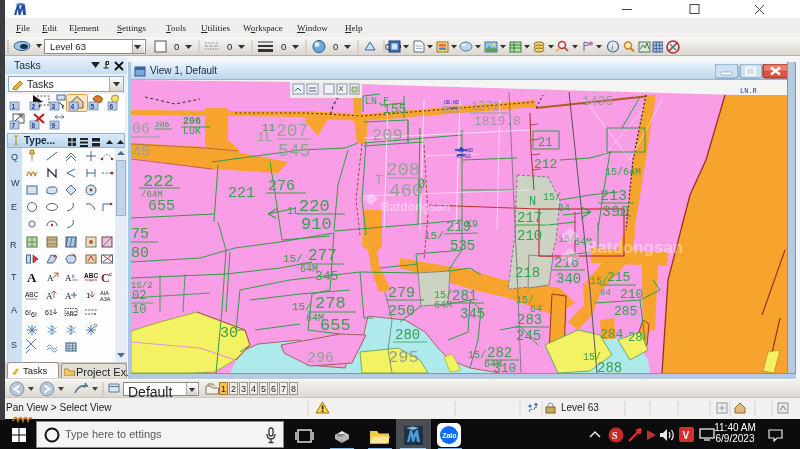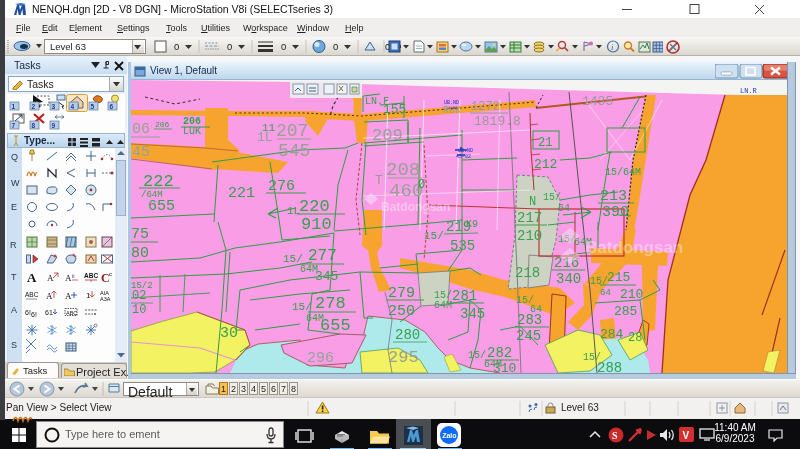--- a/index.html
+++ b/index.html
@@ -4,21 +4,21 @@
 <style>
   html,body{margin:0;padding:0;width:800px;height:449px;overflow:hidden;background:#fff;
     font-family:"Liberation Sans",sans-serif;}
   *{box-sizing:border-box;}
   .abs{position:absolute;}
   #stage{position:relative;width:800px;height:449px;}
   
   #titlebar{left:5px;top:0;width:795px;height:18px;background:#fff;}
   #titletxt{left:27px;top:3px;font-size:10.5px;color:#111;}
   
-  #menubar{left:5px;top:18px;width:795px;height:19px;background:#f0efee;font-size:9px;color:#222;}
+  #menubar{left:5px;top:18px;width:795px;height:19px;background:#f0efee;font-size:9px;color:#222;font-family:Liberation Serif, serif;}
   #menubar span{position:absolute;top:5px;}
   #menubar u{text-decoration:underline;}
   
   #toolbar{left:5px;top:37px;width:795px;height:19px;background:linear-gradient(#f9f8f6,#dbd7cf);border-bottom:1px solid #b5b1a9;}
   .combo{position:absolute;background:#fff;border:1px solid #8e8a84;font-size:9.5px;color:#222;}
   
   #darkstrip{left:0;top:0;width:5px;height:420px;background:#3b3d40;}
   
   #mainbg{left:5px;top:56px;width:795px;height:323px;background:#f7f7f7;}
   
@@ -34,21 +34,20 @@
   #taskbar{left:0;top:419px;width:800px;height:30px;background:#0c0c0e;}
 </style>
 </head>
 <body>
 <div id="stage">
   <div class="abs" id="titlebar">
     <svg class="abs" style="left:8px;top:3px" width="14" height="13" viewBox="0 0 14 13">
       <path d="M1 12 L4 2 L6 2 L7 7 L9 2 L12 2 L13 12 L10 12 L9.4 6 L7.5 12 L5.6 12 L4.6 6 L3.4 12 Z" fill="#1f4f9e"></path>
       <path d="M2 1 L8 0 L13 1 L8 3 Z" fill="#3a76c4"></path>
     </svg>
-    <span class="abs" id="titletxt">NENQH.dgn [2D - V8 DGN] - MicroStation V8i (SELECTseries 3)</span>
     <svg class="abs" style="left:610px;top:0" width="160" height="18" viewBox="0 0 160 18">
       <g stroke="#444" stroke-width="1" fill="none">
         <line x1="7" y1="9.5" x2="17" y2="9.5"></line>
         <rect x="75" y="4.5" width="9" height="9"></rect>
         <path d="M140 5 l9 9 M149 5 l-9 9"></path>
       </g>
     </svg>
   </div>
   <div class="abs" id="menubar">
     <span style="left:11px"><u>F</u>ile</span>
@@ -764,21 +763,21 @@
     <svg class="abs" style="left:12px;top:9px" width="14" height="14" viewBox="0 0 14 14">
       <rect x="0" y="0" width="6.5" height="6.5" fill="#fff"></rect>
         <rect x="7.5" y="0" width="6.5" height="6.5" fill="#fff"></rect>
       <rect x="0" y="7.5" width="6.5" height="6.5" fill="#fff"></rect>
         <rect x="7.5" y="7.5" width="6.5" height="6.5" fill="#fff"></rect>
     </svg>
     <div class="abs" style="left:36px;top:2px;width:248px;height:27px;background:#f5f4f2;border:1px solid #888;">
       <svg class="abs" style="left:7px;top:5px" width="16" height="16">
           <circle cx="8" cy="8" r="6.5" fill="none" stroke="#111" stroke-width="2"></circle>
         </svg>
-      <span class="abs" style="left:28px;top:6px;font-size:11px;color:#5a5a5a;">Type here to ement</span>
+      <span class="abs" style="left:28px;top:6px;font-size:11px;color:#5a5a5a;">Type here to ettings</span>
       <svg class="abs" style="left:228px;top:5px" width="12" height="17" viewBox="0 0 12 17">
           <rect x="4" y="1" width="4" height="8" rx="2" fill="none" stroke="#333" stroke-width="1.3"></rect>
           <path d="M2 7 q0 5 4 5 q4 0 4 -5 M6 12 v3 M3.5 15.5 h5" stroke="#333" fill="none" stroke-width="1.3"></path>
         </svg>
     </div>
     <svg class="abs" style="left:295px;top:10px" width="19" height="14" viewBox="0 0 19 14">
       <rect x="3" y="1" width="13" height="12" fill="none" stroke="#e8e8e8" stroke-width="1.4"></rect>
       <path d="M1 3 v8 M18 3 v8" stroke="#e8e8e8" stroke-width="1.4"></path>
     </svg>
     <svg class="abs" style="left:331px;top:10px" width="22" height="16" viewBox="0 0 22 16">

